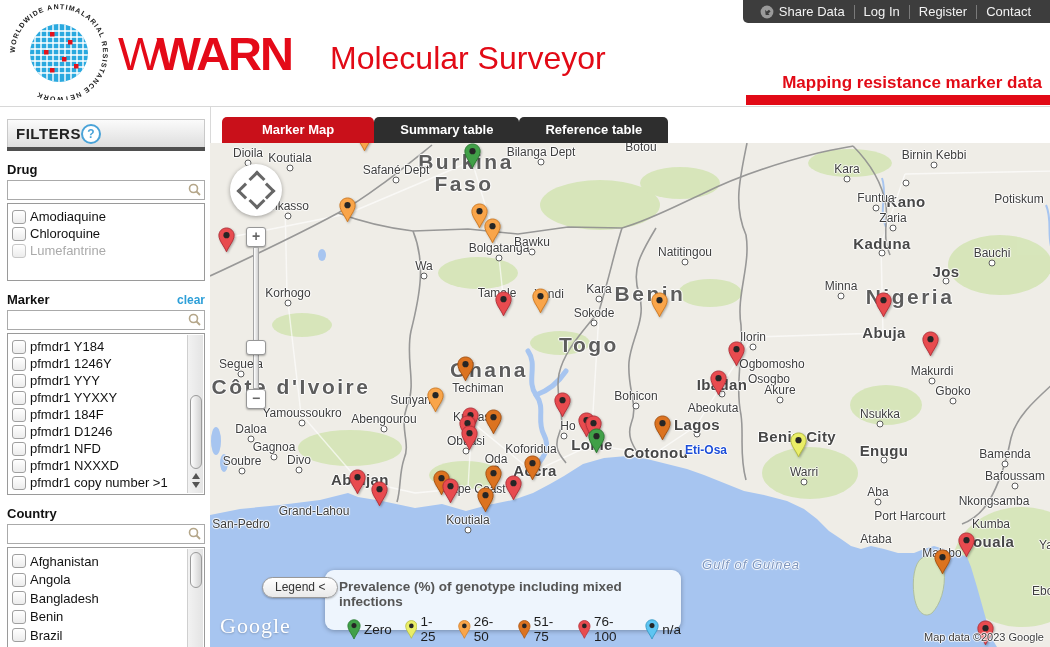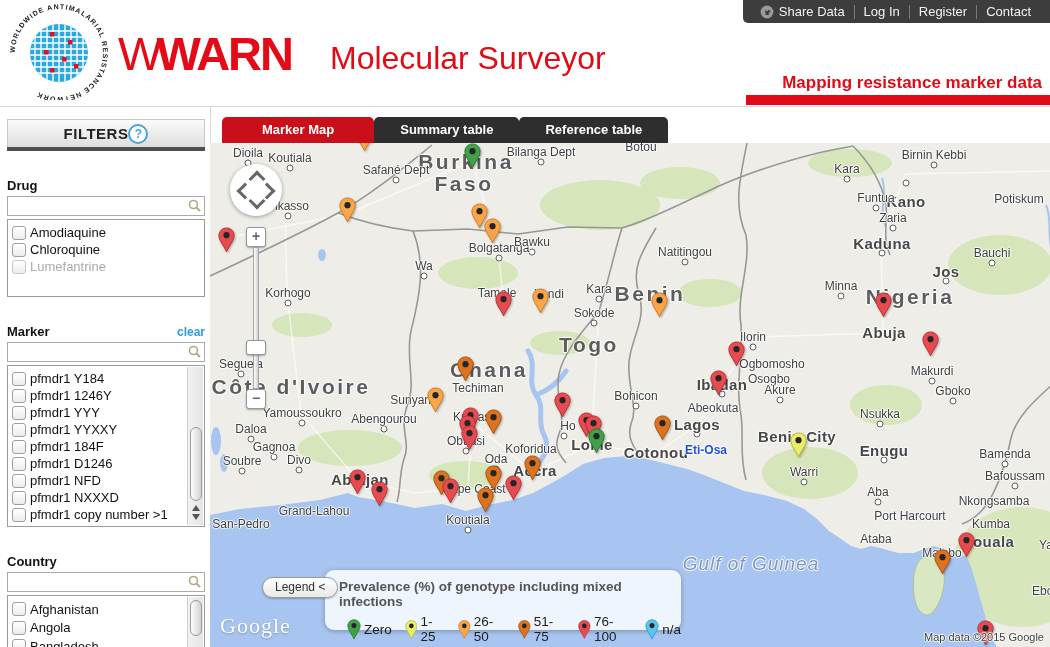--- a/index.html
+++ b/index.html
@@ -16,28 +16,28 @@
   #logo{position:absolute;left:6px;top:4px;}
   #brand{position:absolute;left:118px;top:26px;font-size:47px;color:#e40a18;letter-spacing:-2px;}
   #brand .w1{font-weight:400;}
   #brand .w2{font-weight:800;margin-left:-4px;}
   #page-title{position:absolute;left:330px;top:40px;font-size:32px;color:#e20a16;}
   #tagline{position:absolute;right:8px;top:73px;font-size:17px;font-weight:bold;color:#e20a16;}
   #redbar{position:absolute;right:0;top:95px;width:304px;height:10px;background:#e20a16;}
   
   #sidebar{position:absolute;left:0;top:107px;width:210px;height:540px;background:#fff;border-right:1px solid #d9d9d9;}
   .filters-bar{margin:12px 5px 0 7px;height:27px;background:linear-gradient(#fbfbfb,#dedede);
-      border:1px solid #c9c9c9;border-bottom:none;display:flex;align-items:center;justify-content:center;padding:0 8px;}
+      border:1px solid #c9c9c9;border-bottom:none;display:flex;align-items:center;justify-content:flex-start;padding:0 8px;}
   .filters-underline{margin:0 5px 0 7px;height:4px;background:#4f4f4f;}
   .filters-title{font-size:15px;font-weight:bold;color:#222;letter-spacing:.5px;}
   .help{width:16px;height:16px;border:2px solid #4aa3d8;border-radius:50%;color:#4aa3d8;
         font-size:12px;font-weight:bold;text-align:center;line-height:16px;cursor:pointer;background:#fff;}
   .fsec{margin:0 5px 0 7px;}
   .fsec-head{display:flex;justify-content:space-between;align-items:baseline;margin:11px 0 3px 0;}
-  .flabel{font-size:13px;font-weight:bold;color:#111;margin-top:16px;}
+  .flabel{font-size:13px;font-weight:bold;color:#111;}
   .clear{font-size:12px;font-weight:bold;color:#2d9fd8;text-decoration:none;cursor:pointer;}
   .search{position:relative;height:20px;margin-bottom:3px;}
   .search input{width:100%;height:20px;box-sizing:border-box;border:1px solid #aaa;padding:1px 20px 1px 4px;font-size:12px;outline:none;}
   .search svg{position:absolute;right:4px;top:3px;}
   .list-box{border:1px solid #9a9a9a;background:#fff;position:relative;overflow:hidden;}
   .list-box .items{padding:4px 2px 2px 2px;}
   .h-drug{height:76px;}
   .h-marker{height:160px;}
   .h-country{height:110px;}
   .cb-row{display:flex;align-items:center;height:17px;font-size:13px;color:#111;cursor:pointer;}
@@ -60,21 +60,21 @@
   .tab.active{background:#c9101a;padding:0 40px;}
   
   #map{position:absolute;left:210px;top:143px;width:840px;height:504px;overflow:hidden;background:#efede7;}
   #basemap{position:absolute;left:0;top:0;}
   .mlabel{position:absolute;transform:translate(-50%,-50%);white-space:nowrap;color:#3e3e3e;
      text-shadow:1px 0 1px #fff,-1px 0 1px #fff,0 1px 1px #fff,0 -1px 1px #fff;z-index:5;}
   .mlabel.xl{font-size:21px;font-weight:bold;color:#5d5d5d;letter-spacing:2.5px;}
   .mlabel.lg{font-size:15px;font-weight:bold;color:#474747;letter-spacing:.4px;}
   .mlabel.md{font-size:12px;color:#3e3e3e;}
   .mlabel.gray{color:#1d4ed8;font-weight:bold;}
-  .mlabel.water{font-size:19px;font-style:italic;color:#7e96bf;letter-spacing:1px;}
+  .mlabel.water{font-size:13px;font-style:italic;color:#7e96bf;letter-spacing:1px;}
   .mdot{position:absolute;width:5px;height:5px;border:1.5px solid #5e5e5e;border-radius:50%;background:#fff;
         transform:translate(-50%,-50%);z-index:4;}
   .pin{position:absolute;z-index:10;filter:drop-shadow(1px 1px 1px rgba(0,0,0,.3));}
   .pin svg{display:block;}
   
   .pan{position:absolute;left:20px;top:21px;width:52px;height:52px;background:#fff;border-radius:50%;
        box-shadow:0 1px 4px rgba(0,0,0,.35);z-index:20;cursor:pointer;}
   .chev{position:absolute;width:9px;height:9px;border-left:3px solid #666;border-top:3px solid #666;}
   .chev.up{left:21px;top:9px;transform:rotate(45deg);}
   .chev.down{left:21px;bottom:9px;transform:rotate(225deg);}
@@ -767,14 +767,14 @@
           <svg width="14" height="21" viewBox="0 0 17 26">
             <path d="M8.5,1 C4.2,1 0.9,4.3 0.9,8.4 C0.9,11.2 2.4,14.2 4.1,16.9 C5.8,19.6 7.6,22.6 8.5,24.8 C9.4,22.6 11.2,19.6 12.9,16.9 C14.6,14.2 16.1,11.2 16.1,8.4 C16.1,4.3 12.8,1 8.5,1 Z" fill="#5ec5f2" stroke="#2f94c0" stroke-width="1"></path>
             <circle cx="8.5" cy="8.2" r="3.1" fill="#262626"></circle>
           </svg>
           <b>n/a</b>
         </span>
       </div>
   </div>
 
   <div class="glogo">Google</div>
-  <div class="attrib">Map data ©2015 Google</div>
+  <div class="attrib">Map data ©2023 Google</div>
 </div>
 
 </body></html>

